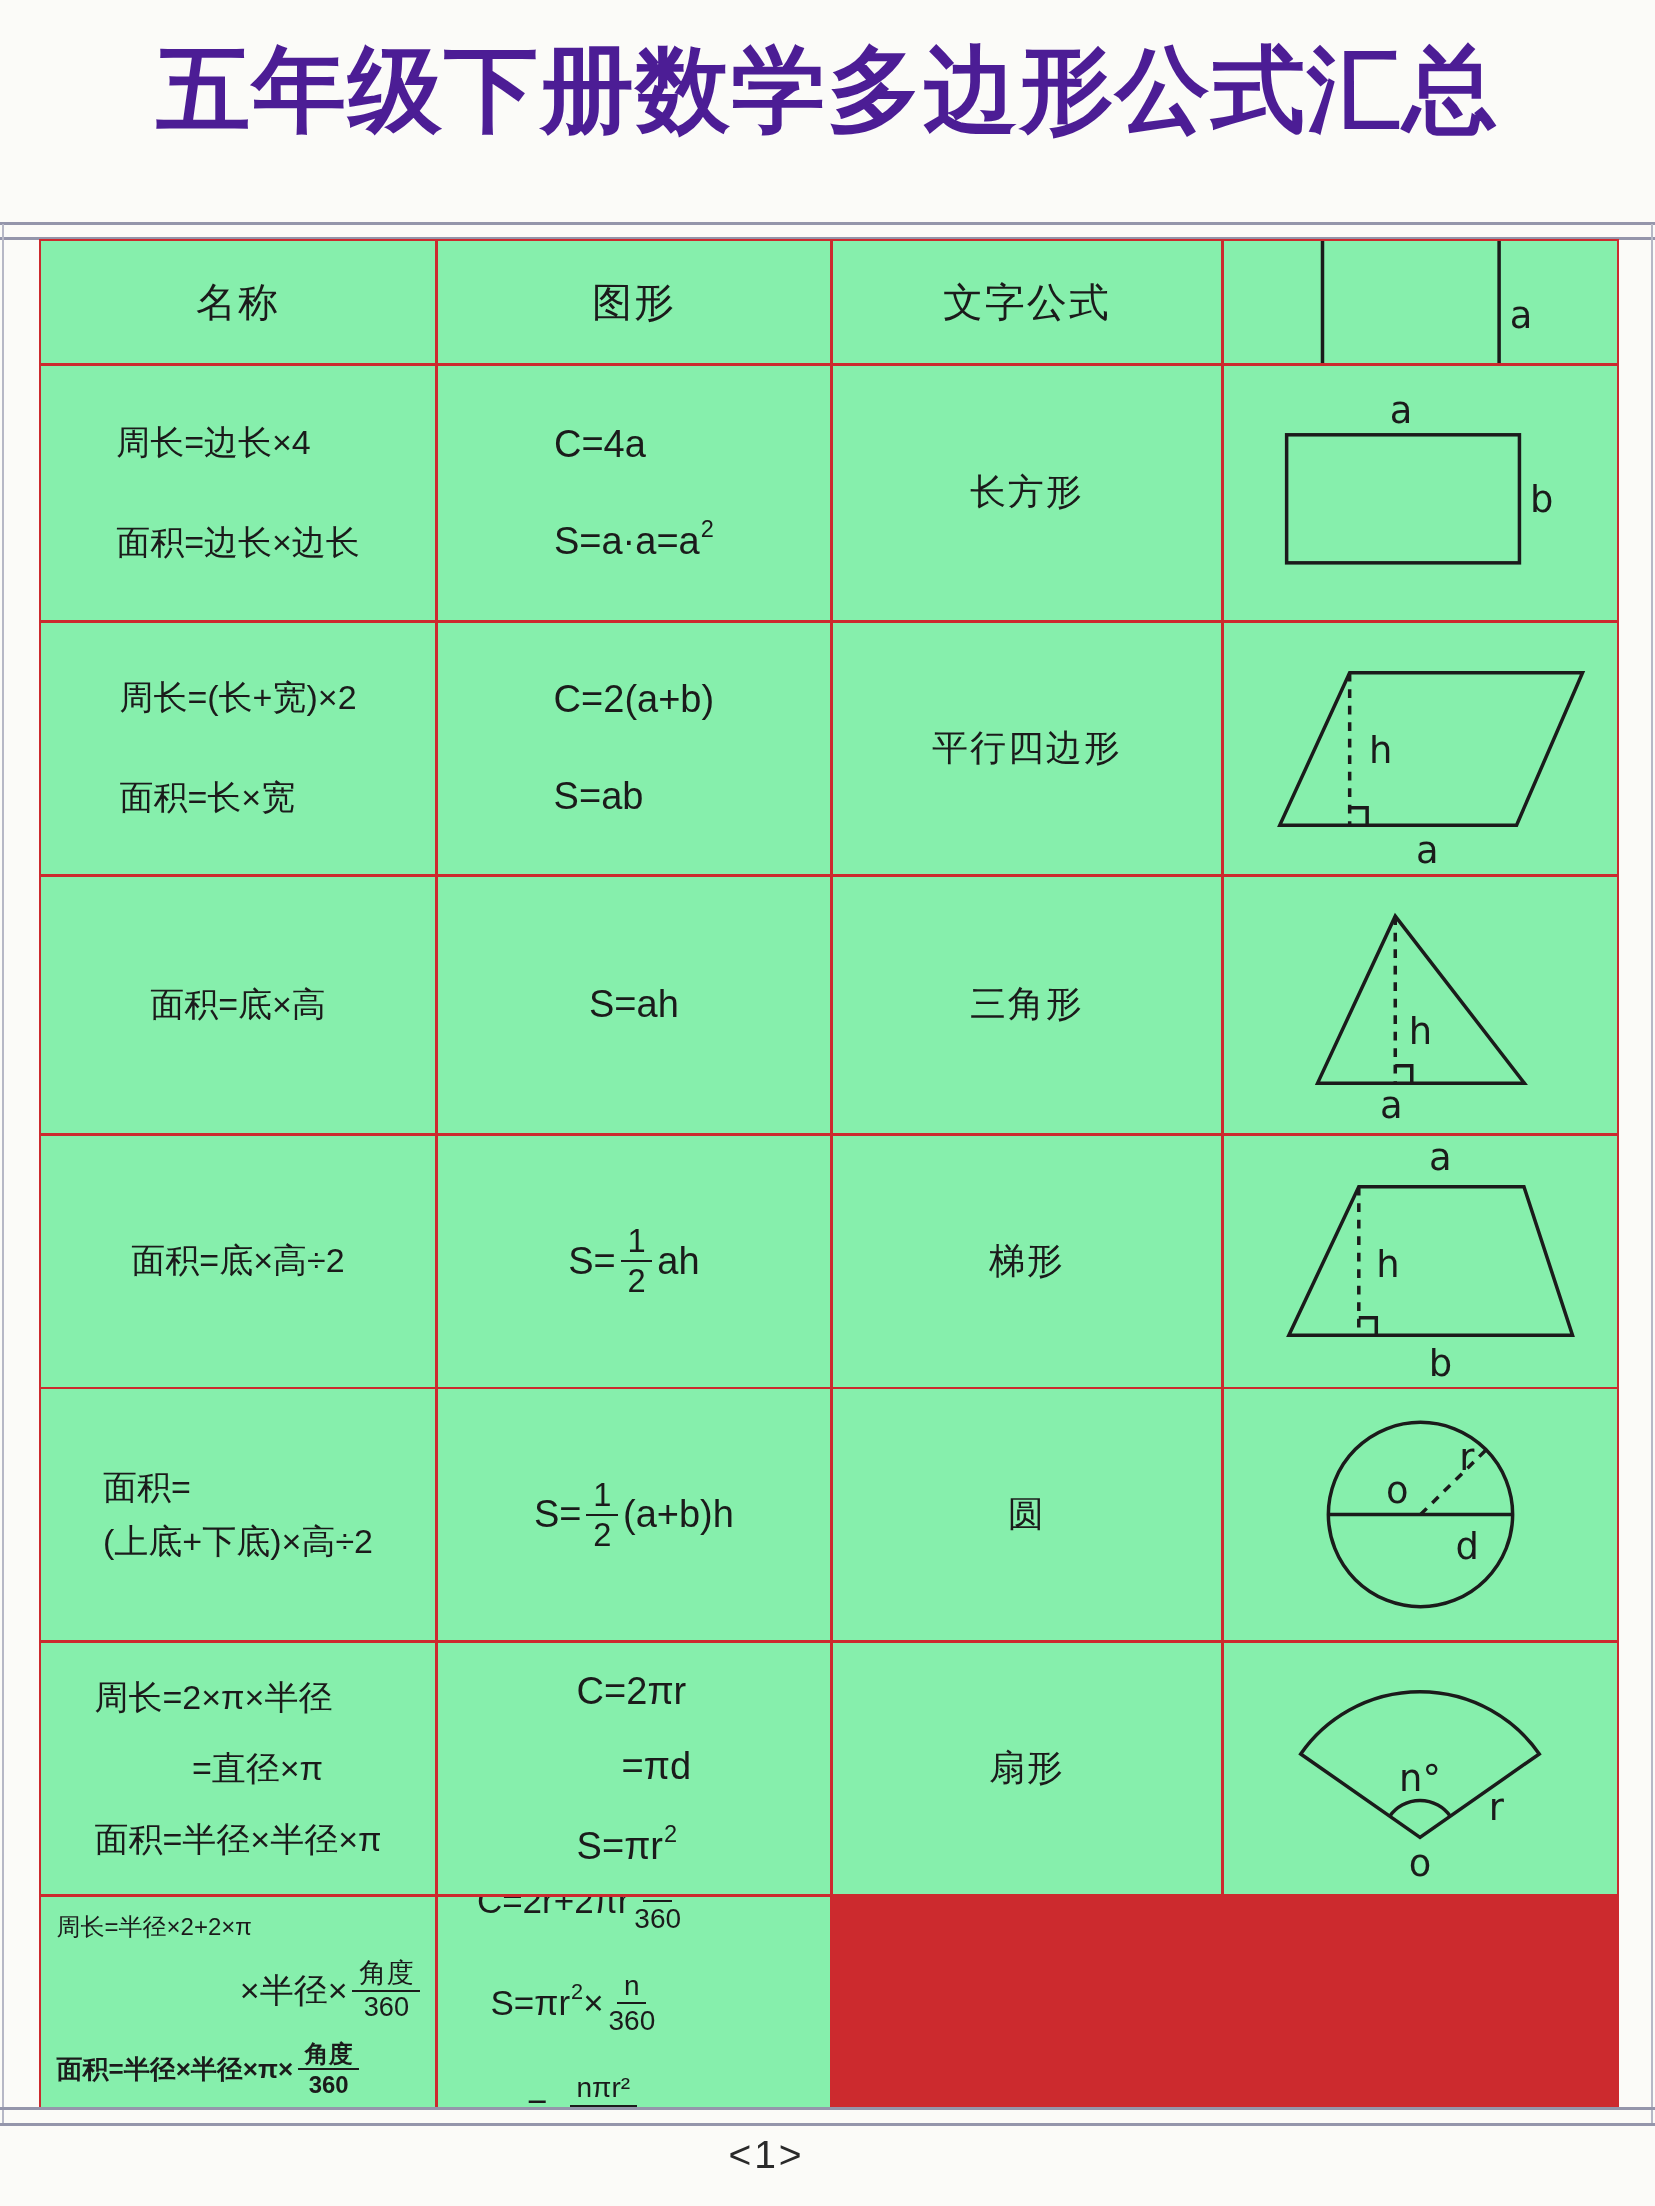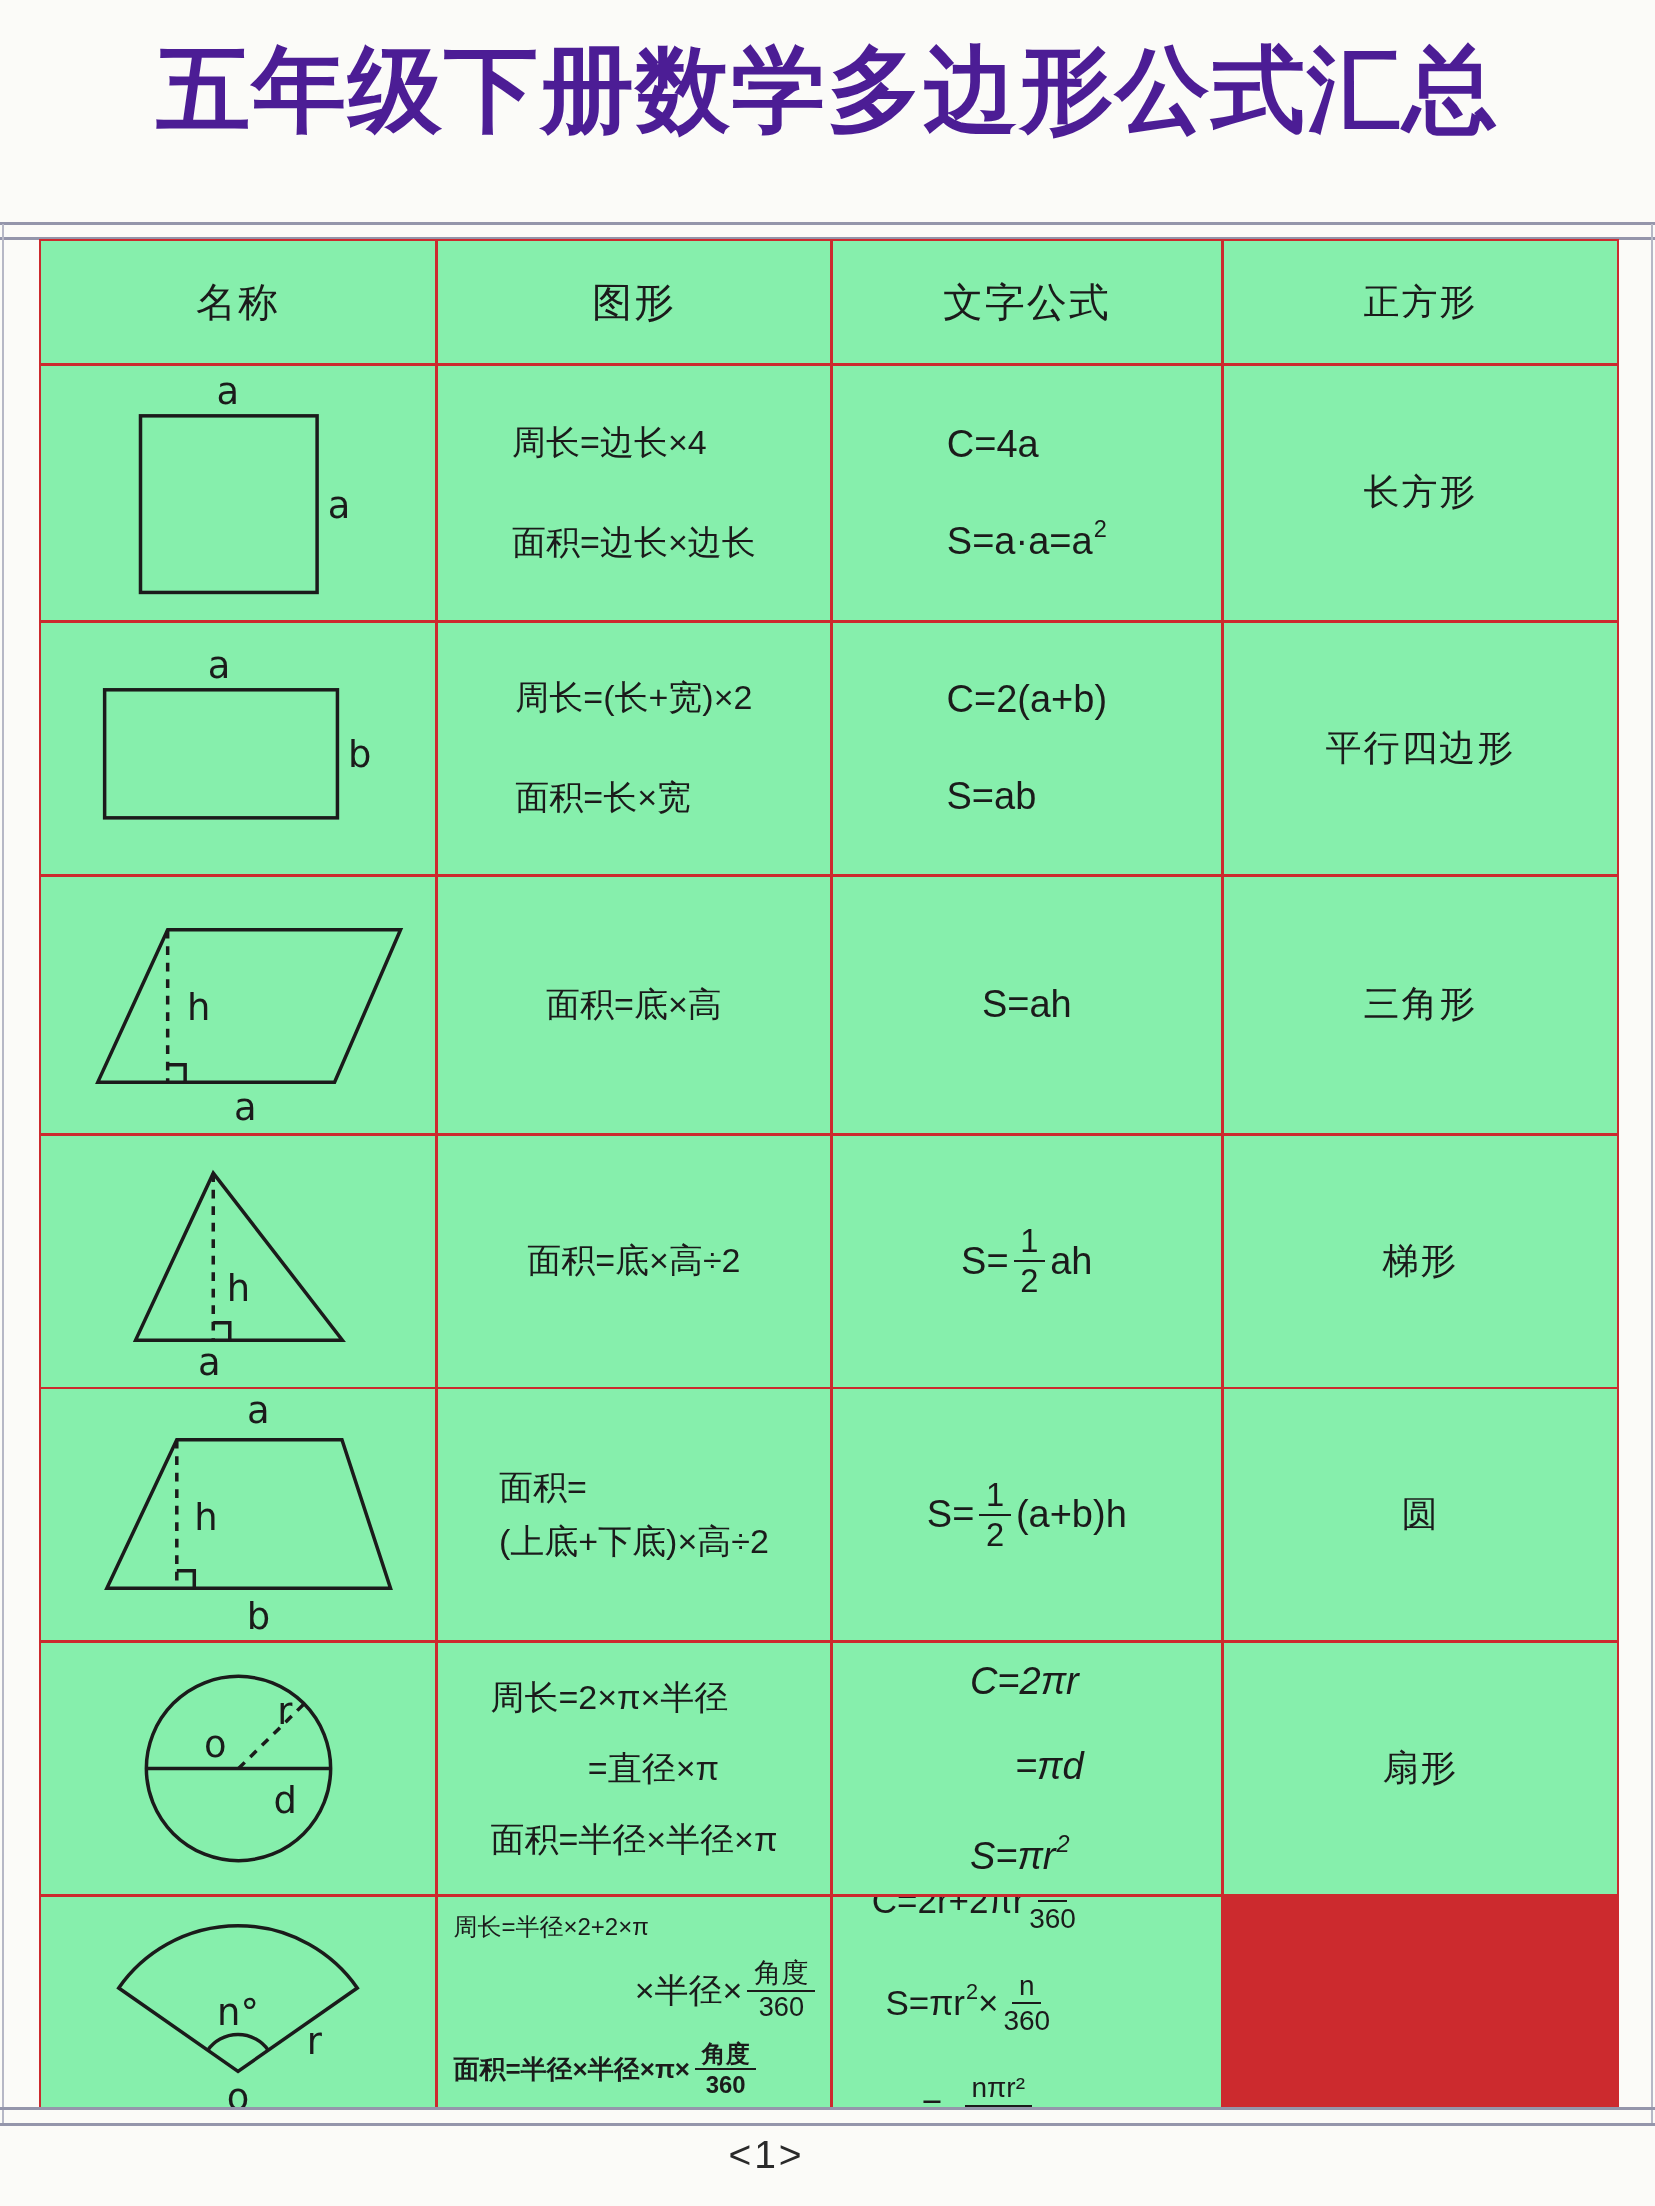--- a/index.html
+++ b/index.html
@@ -48,21 +48,21 @@
   .gap-sm{gap:7.8px;}
   sup.sup{font-size:0.62em;position:relative;top:-0.5em;margin-left:1px;}
   
   .frac{display:inline-flex;flex-direction:column;align-items:center;text-align:center;
         line-height:1.05;margin:0 4.9px;font-size:0.8em;}
   .frac .num{border-bottom:2.9px solid #1b1b1b;padding:0 6.8px 1.9px;}
   .frac .den{padding-top:1.9px;}
   .frac-big{font-size:0.86em;}
   
   .tf-circle .l2{align-self:center;margin:25px 0 25px 39px;}
-  .lf-circle{gap:18px;font-style:italic;}
+  .lf-circle{gap:8px;}
   .lf-circle .l2{margin:24px 0 29px 45px;}
   
   .tf-sector{width:100%;box-sizing:border-box;padding:5.8px 9.7px 1.9px 15.5px;}
   .tf-sector .l1{font-size:24px;}
   .tf-sector .l2{align-self:flex-end;margin-top:16px;font-size:34px;}
   .tf-sector .l3{margin-top:19px;font-size:26px;font-weight:bold;}
   .tf-sector .l3 .frac{font-size:0.92em;}
   .lf-sector{width:100%;box-sizing:border-box;padding:3.9px 5.8px 1.9px 39px;gap:36px;}
   .lf-sector .fline{font-size:35px;}
   .lf-sector .l2{margin:1.9px 0 1.9px 13.6px;}
@@ -87,23 +87,20 @@
   <div class="cell hcell">
       <span>名称</span>
     </div>
   <div class="cell hcell">
       <span>图形</span>
     </div>
   <div class="cell hcell">
       <span>文字公式</span>
     </div>
 
-  <div class="cell ncell">
-      <span>正方形</span>
-    </div>
   <div class="cell">
     <svg width="229" height="235" viewBox="0 0 236 242">
       <text x="107" y="30" text-anchor="middle">a</text>
       <rect class="sh" x="17" y="42" width="182" height="182"></rect>
       <text x="210" y="147">a</text>
     </svg>
   </div>
   <div class="cell">
     <div class="vblock gap-lg">
       <div class="fline">周长=边长×4</div>

